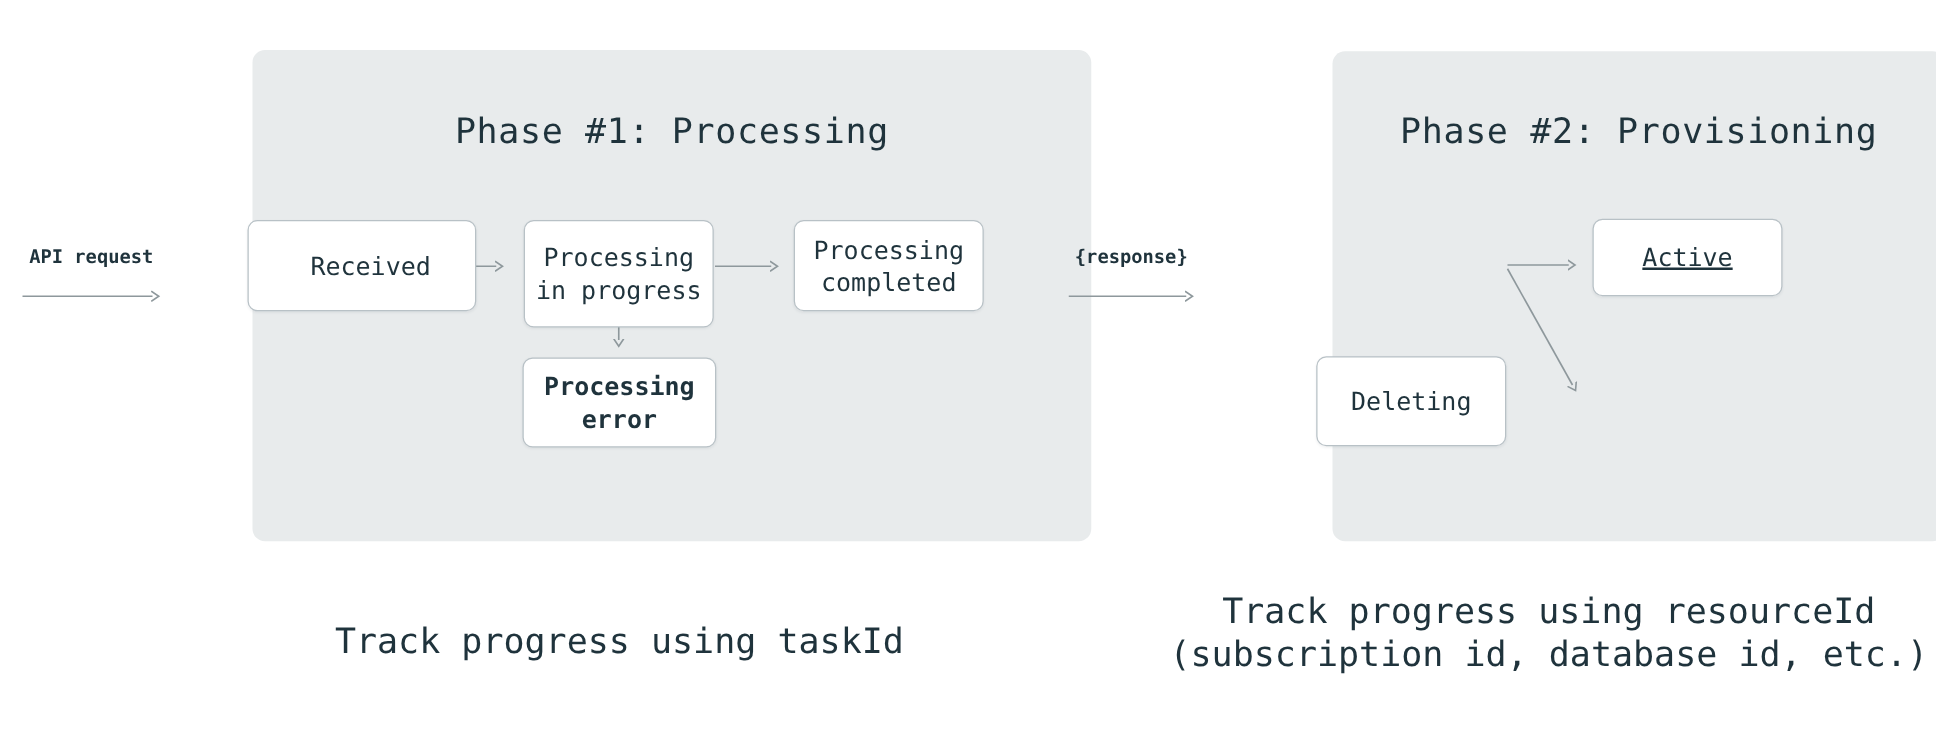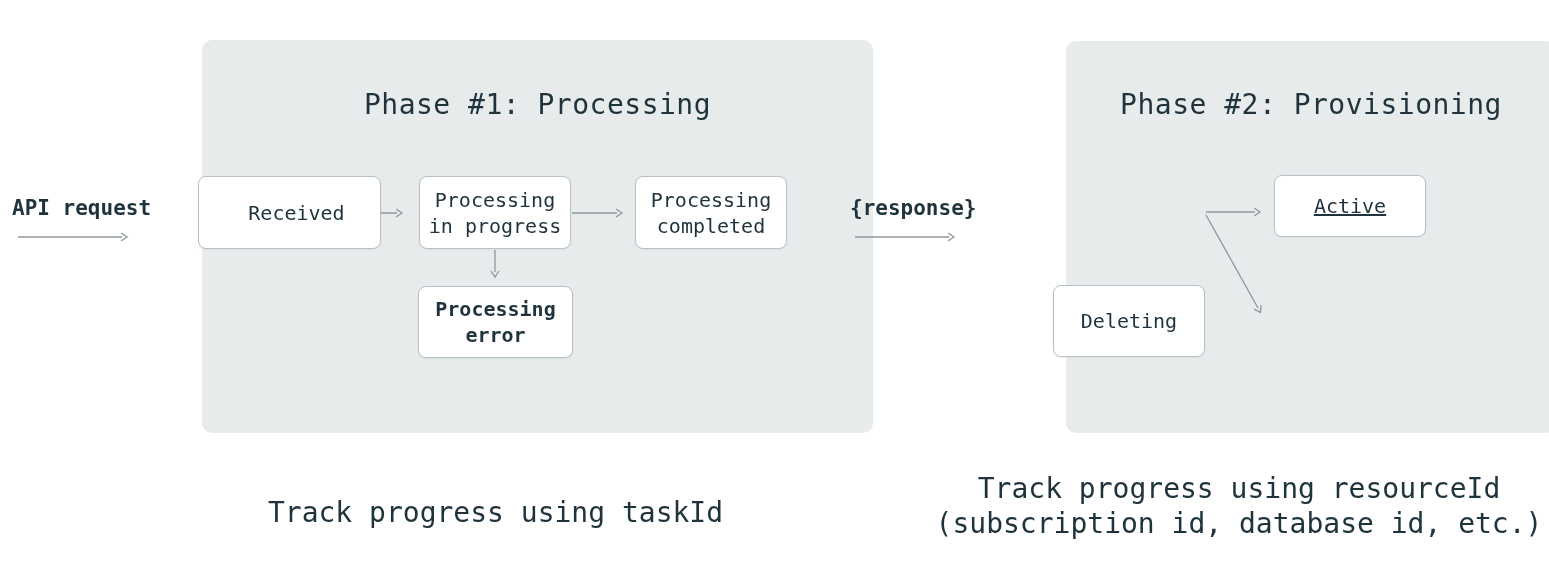--- a/index.html
+++ b/index.html
@@ -48,21 +48,21 @@
     text-align: center;
     font-size: 20px;
     line-height: 26px;
     color: #1f333c;
     box-shadow: 0 1px 2px rgba(31, 51, 60, 0.06);
     padding: 2px 6px;
     box-sizing: border-box;
   }
   .flow-label {
     position: absolute;
-    font-size: 21px;
+    font-size: 15px;
     font-weight: 700;
     text-align: center;
     color: #1f333c;
     white-space: nowrap;
   }
   .caption {
     position: absolute;
     font-size: 28px;
     line-height: 35px;
     text-align: center;
@@ -110,21 +110,21 @@
     <line x1="1206" y1="212" x2="1255" y2="212" marker-end="url(#ah)"></line>
     <line x1="1206" y1="215" x2="1258" y2="308" marker-end="url(#ah)"></line>
   </svg>
 
   <div class="flow-label" style="left:12px; top:196px; width:122px;">API request</div>
   <div class="flow-label" style="left:850px; top:196px; width:110px;">{response}</div>
 
   <div class="node" style="left:198px; top:176px; width:183px; height:73px;padding-left:20px;">
     <span>Received</span>
   </div>
-  <div class="node" style="left:419px; top:176px; width:152px; height:73px;justify-content:center;">
+  <div class="node" style="left:419px; top:176px; width:152px; height:86px;justify-content:center;">
     <span>Processing in progress</span>
   </div>
   <div class="node" style="left:635px; top:176px; width:152px; height:73px;">
     <span>Processing completed</span>
   </div>
   <div class="node" style="left:418px; top:286px; width:155px; height:72px;font-weight:bold;">
     <span>Processing error</span>
   </div>
 
   <div class="node" style="left:1274px; top:175px; width:152px; height:62px;text-decoration:underline;">

